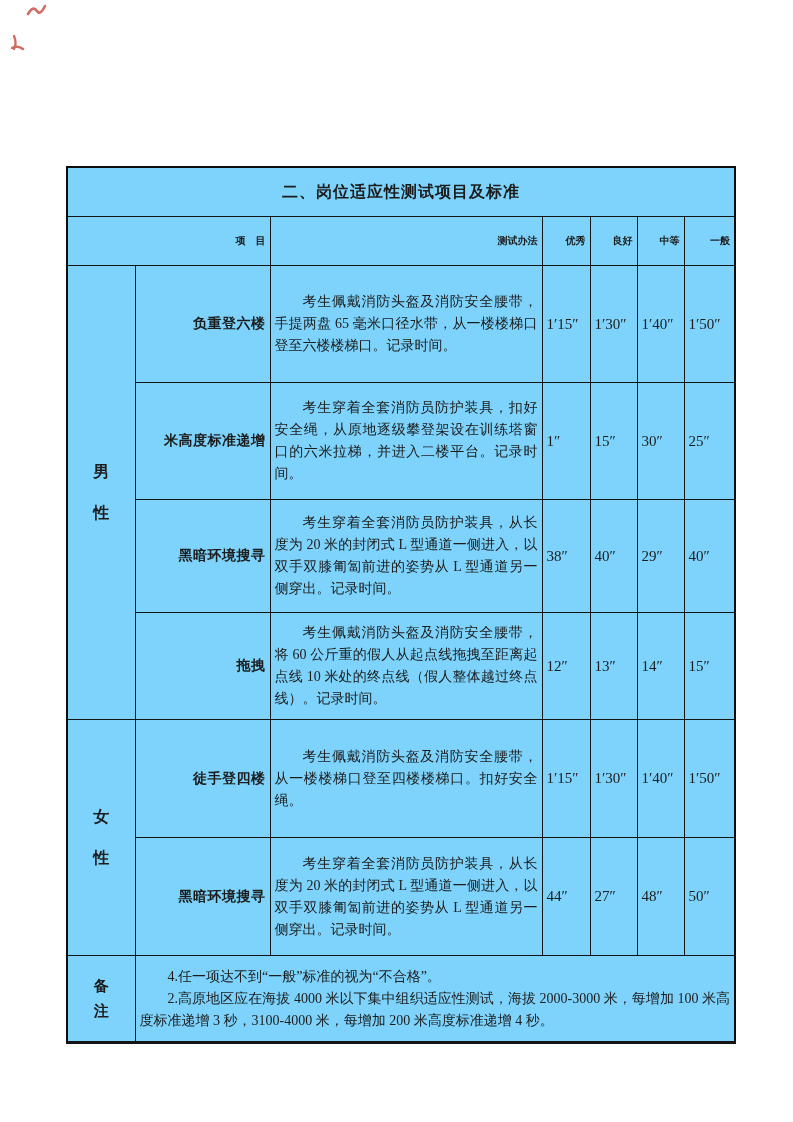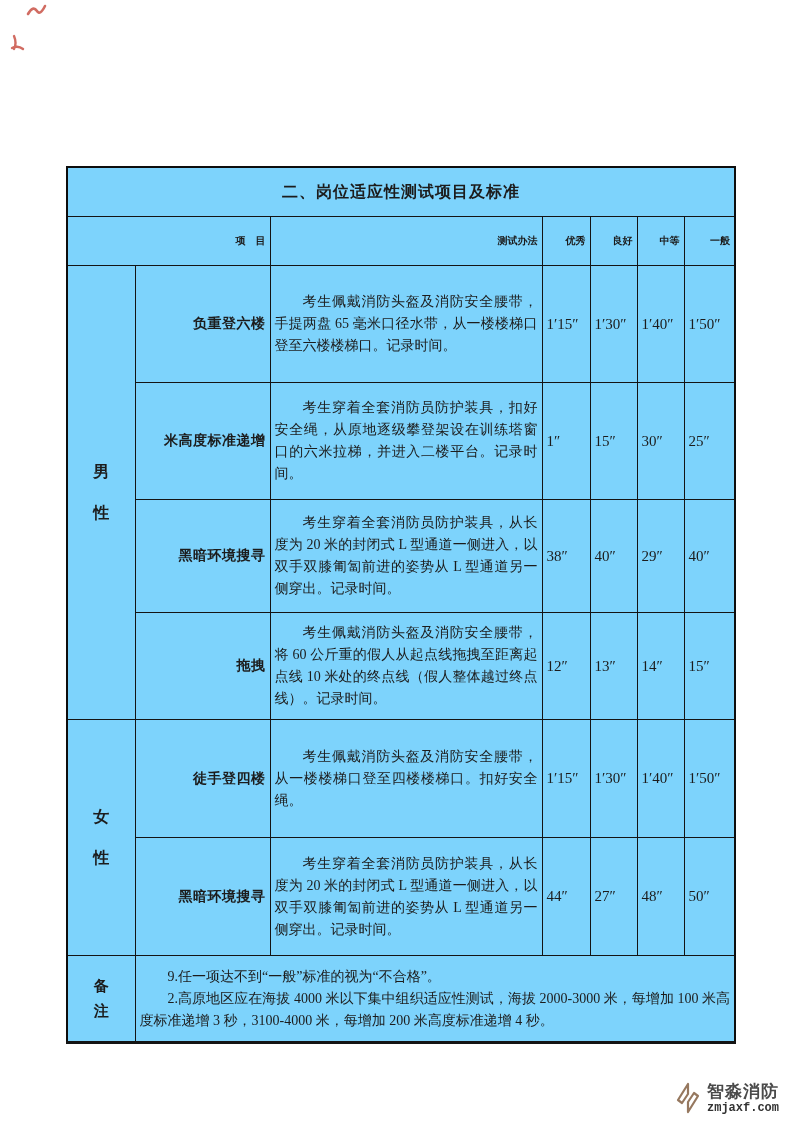--- a/index.html
+++ b/index.html
@@ -253,31 +253,21 @@
     </tr>
 
     <tr class="r-notes">
       <td class="notes-label-cell">
         <div class="notes-stack">
           <span>备</span>
           <span>注</span>
         </div>
       </td>
       <td class="notes-cell" colspan="6">
-        <p>9.任一项达不到“一般”标准的视为“不合格”。</p>
+        <p>4.任一项达不到“一般”标准的视为“不合格”。</p>
         <p>2.高原地区应在海拔 4000 米以下集中组织适应性测试，海拔 2000-3000 米，每增加 100 米高度标准递增 3 秒，3100-4000 米，每增加 200 米高度标准递增 4 秒。</p>
       </td>
     </tr>
   </tbody>
     </table>
 
-  <div class="watermark">
-    <svg width="30" height="36" viewBox="0 0 30 36">
-      <path d="M5 20 L15 4 L15 14 L9 23 Z" fill="none" stroke="#96785f" stroke-width="2.2" stroke-linejoin="round"></path>
-      <path d="M25 16 L15 32 L15 22 L21 13 Z" fill="none" stroke="#96785f" stroke-width="2.2" stroke-linejoin="round"></path>
-    </svg>
-    <div class="wm-text">
-      <span class="wm-name">智淼消防</span>
-      <span class="wm-url">zmjaxf.com</span>
-    </div>
-  </div>
 
 </div>
 
 </body></html>

